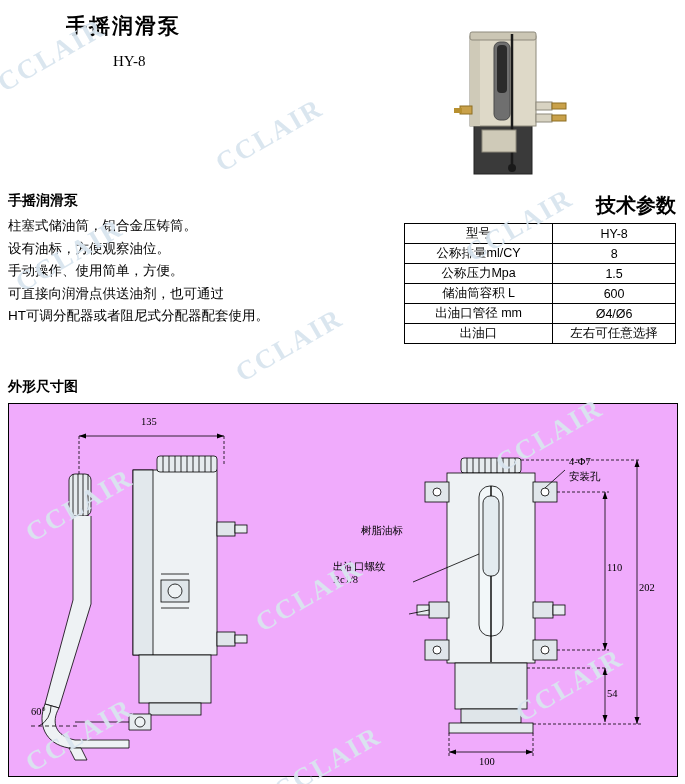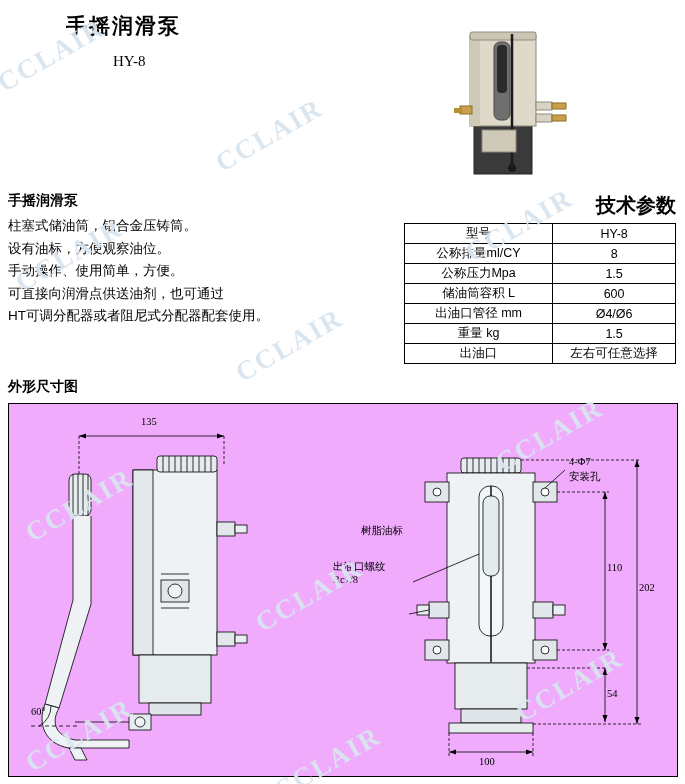--- a/index.html
+++ b/index.html
@@ -115,24 +115,20 @@
       <td class="k">公称压力Mpa</td>
       <td class="v">1.5</td>
     </tr>
     <tr>
       <td class="k">储油筒容积  L</td>
       <td class="v">600</td>
     </tr>
     <tr>
       <td class="k">出油口管径  mm</td>
       <td class="v">Ø4/Ø6</td>
-    </tr>
-    <tr>
-      <td class="k">重量  kg</td>
-      <td class="v">1.5</td>
     </tr>
     <tr>
       <td class="k">出油口</td>
       <td class="v">左右可任意选择</td>
     </tr>
   </tbody>
     </table>
 </div>
 
 <div id="dim-title">外形尺寸图</div>

